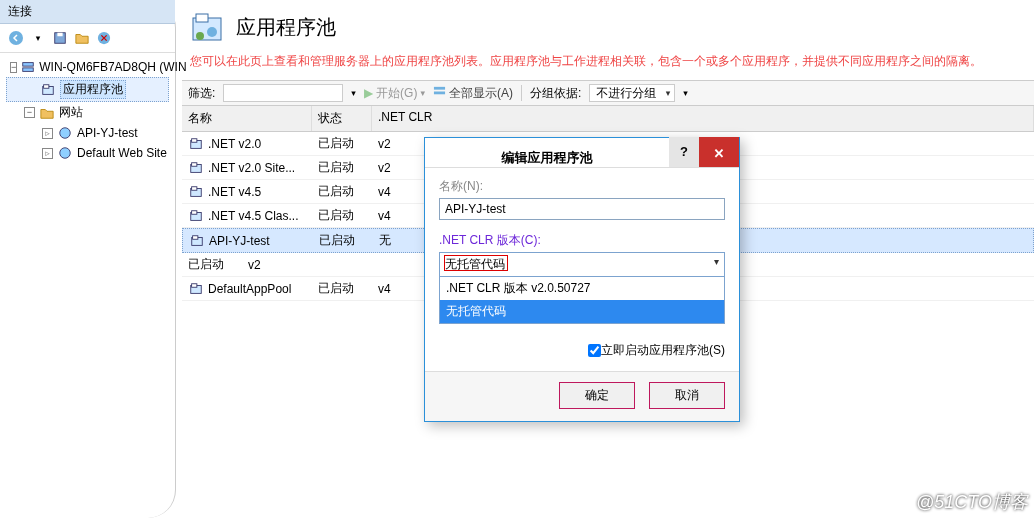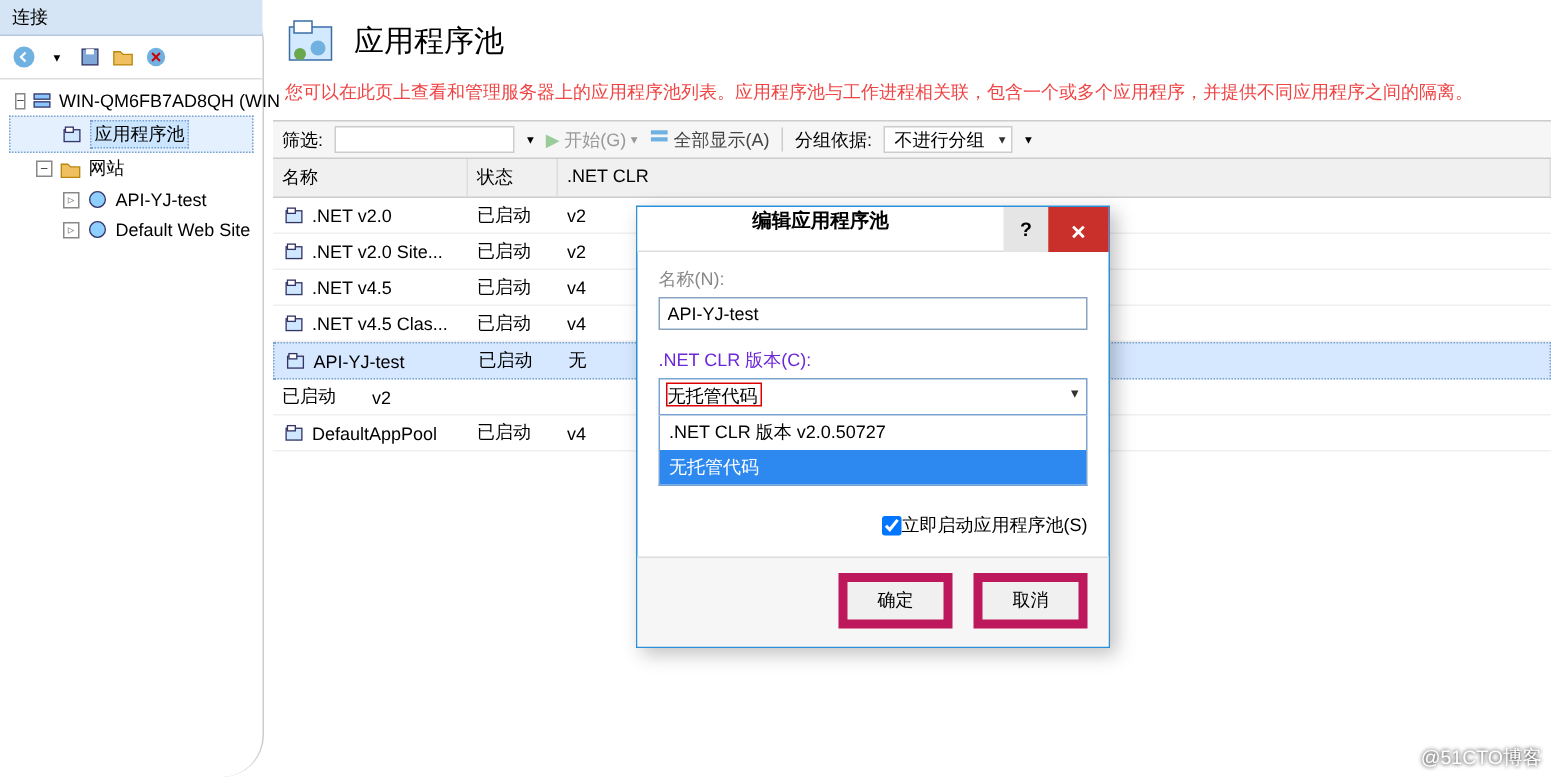--- a/index.html
+++ b/index.html
@@ -42,38 +42,38 @@
     .grid-head { background: #f0f0f0; border-bottom: 1px solid #ccc; }
     .grid-cell-h { padding: 4px 6px; border-right: 1px solid #ddd; font-size: 12px; font-weight: normal; text-align: left; }
     .grid-row { border-bottom: 1px solid #f0f0f0; }
     .grid-row.selected { background: #d6e8ff; border: 1px dotted #7da2ce; }
     .grid-cell { padding: 3px 6px; font-size: 12px; display: flex; align-items: center; gap: 4px; white-space: nowrap; overflow: hidden; }
     .col-name { width: 130px; }
     .col-status { width: 60px; }
     .col-rest { flex: 1; overflow: hidden; }
 
     .dialog-overlay { position: absolute; left: 424px; top: 137px; width: 316px; background: #fff; border: 1px solid #2b90d9; box-shadow: 4px 4px 12px rgba(0,0,0,0.25); }
-    .dialog-title { background: #fff; display: flex; align-items: flex-start; justify-content: center; position: relative; height: 30px; border-bottom: 1px solid #ddd; font-weight: bold; font-size: 13px; }
+    .dialog-title { background: #fff; display: flex; align-items: flex-end; justify-content: center; position: relative; height: 30px; border-bottom: 1px solid #ddd; font-weight: bold; font-size: 13px; }
     .dialog-title-text { flex: 1; text-align: center; }
     .dialog-help { width: 30px; text-align: center; background: #e5e5e5; height: 30px; line-height: 30px; cursor: pointer; }
     .dialog-close { width: 40px; text-align: center; background: #c9302c; color: #fff; height: 30px; line-height: 30px; cursor: pointer; border: 2px solid #c9302c; font-weight: bold; }
     .dialog-body { padding: 10px 14px 6px; }
     .field-label { color: #888; font-size: 12px; margin-bottom: 3px; }
     .field-input { width: 100%; border: 1px solid #8aa4c0; padding: 3px 5px; font-size: 12px; margin-bottom: 12px; }
     .combo { position: relative; width: 100%; border: 1px solid #7ca3cf; background: #fff; padding: 3px 18px 3px 5px; font-size: 12px; }
     .combo::after { content: "▾"; position: absolute; right: 5px; top: 3px; color: #333; font-size: 10px; }
     .combo-redbox { position: absolute; left: 4px; top: 2px; width: 64px; height: 16px; border: 1px solid #d00; pointer-events: none; }
     .combo-list { border: 1px solid #7ca3cf; border-top: none; background: #fff; }
     .combo-item { padding: 3px 6px; font-size: 12px; cursor: pointer; }
     .combo-item.highlight { background: #2d89ef; color: #fff; }
     .checkbox-row { display: flex; align-items: center; gap: 0; margin: 18px 0 6px; font-size: 12px; justify-content: flex-end; }
     .dialog-buttons { display: flex; gap: 14px; justify-content: flex-end; padding: 10px 14px 12px; border-top: 1px solid #ddd; background: #f6f6f6; }
-    .btn { min-width: 76px; padding: 4px 12px; background: #f0f0f0; border: 6px solid #be185d; font-size: 12px; cursor: pointer; }
-
-    .watermark { position: absolute; right: 6px; bottom: 4px; font-size: 13px; color: #fff; text-shadow: 0 0 3px #000; }
+    .btn { min-width: 76px; padding: 4px 12px; background: #f0f0f0; border: 1px solid #be185d; font-size: 12px; cursor: pointer; }
+
+    .watermark { position: absolute; right: 6px; bottom: 4px; font-size: 18px; font-style: italic; color: #fff; text-shadow: 0 0 3px #000; }
   </style>
 </head>
 <body>
 
 <div class="layout">
   <div class="left-panel">
     <div class="panel-header">连接</div>
     <div class="toolbar">
       <span class="tool-icon">
         <svg viewBox="0 0 16 16" width="16" height="16">

